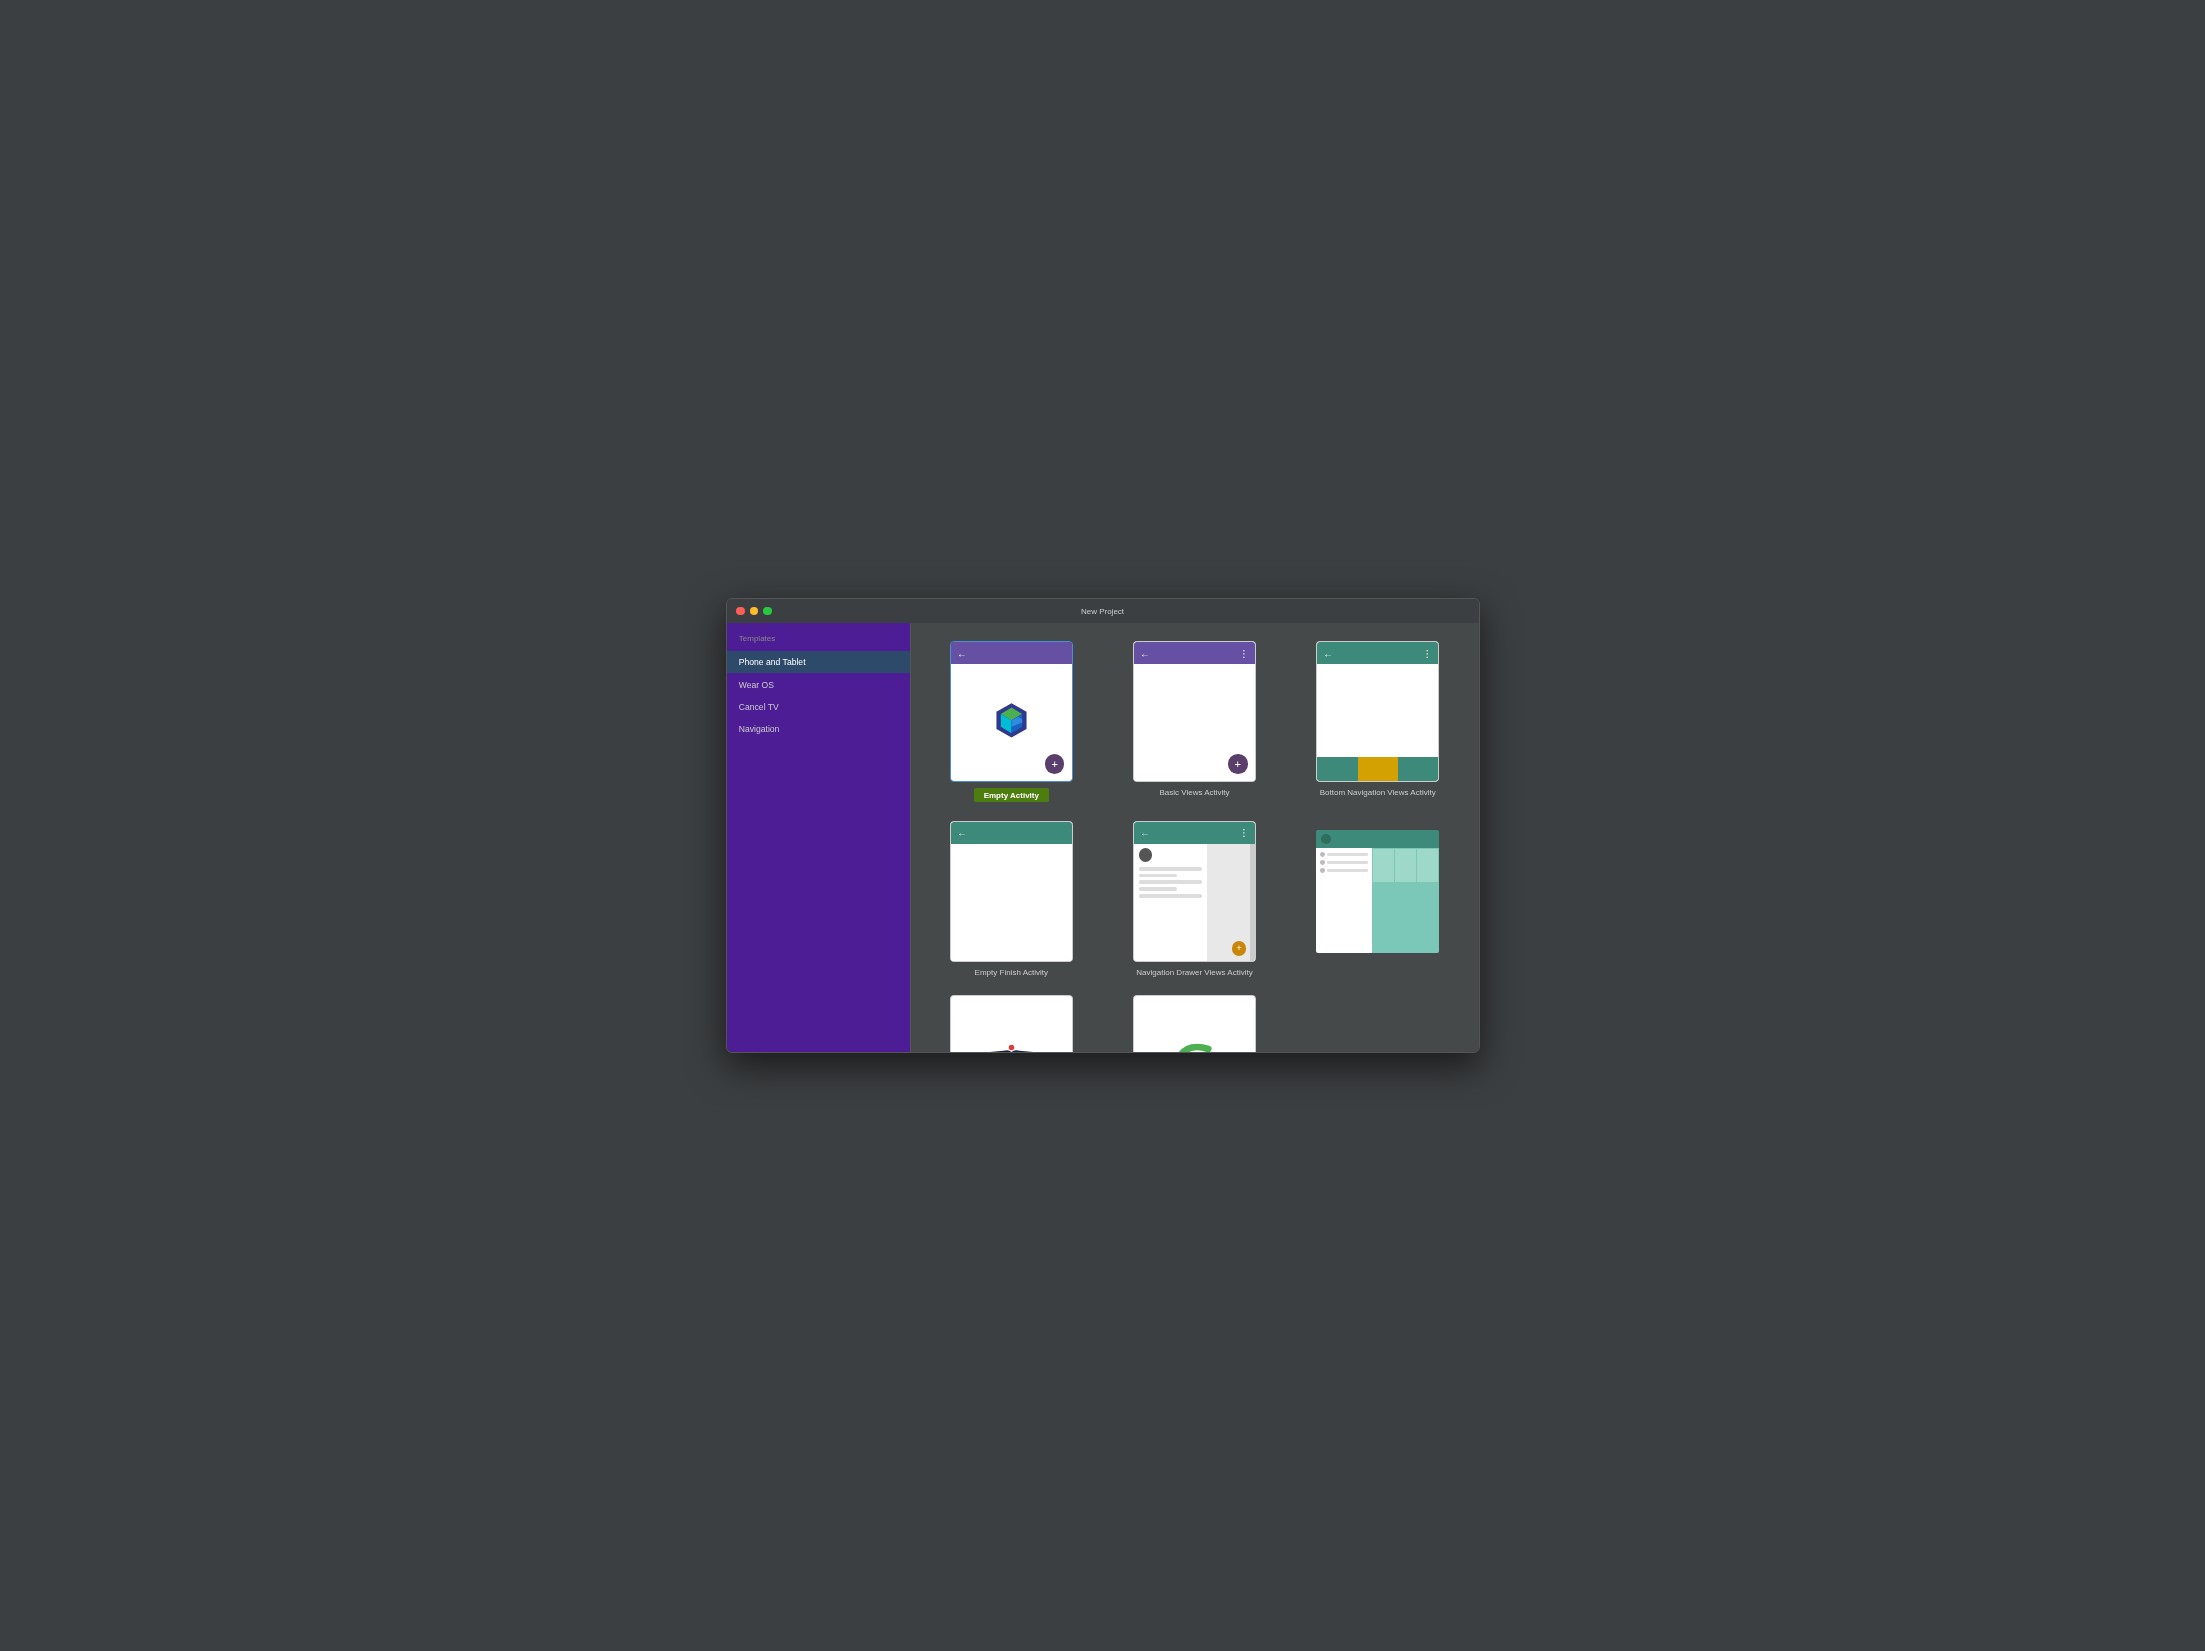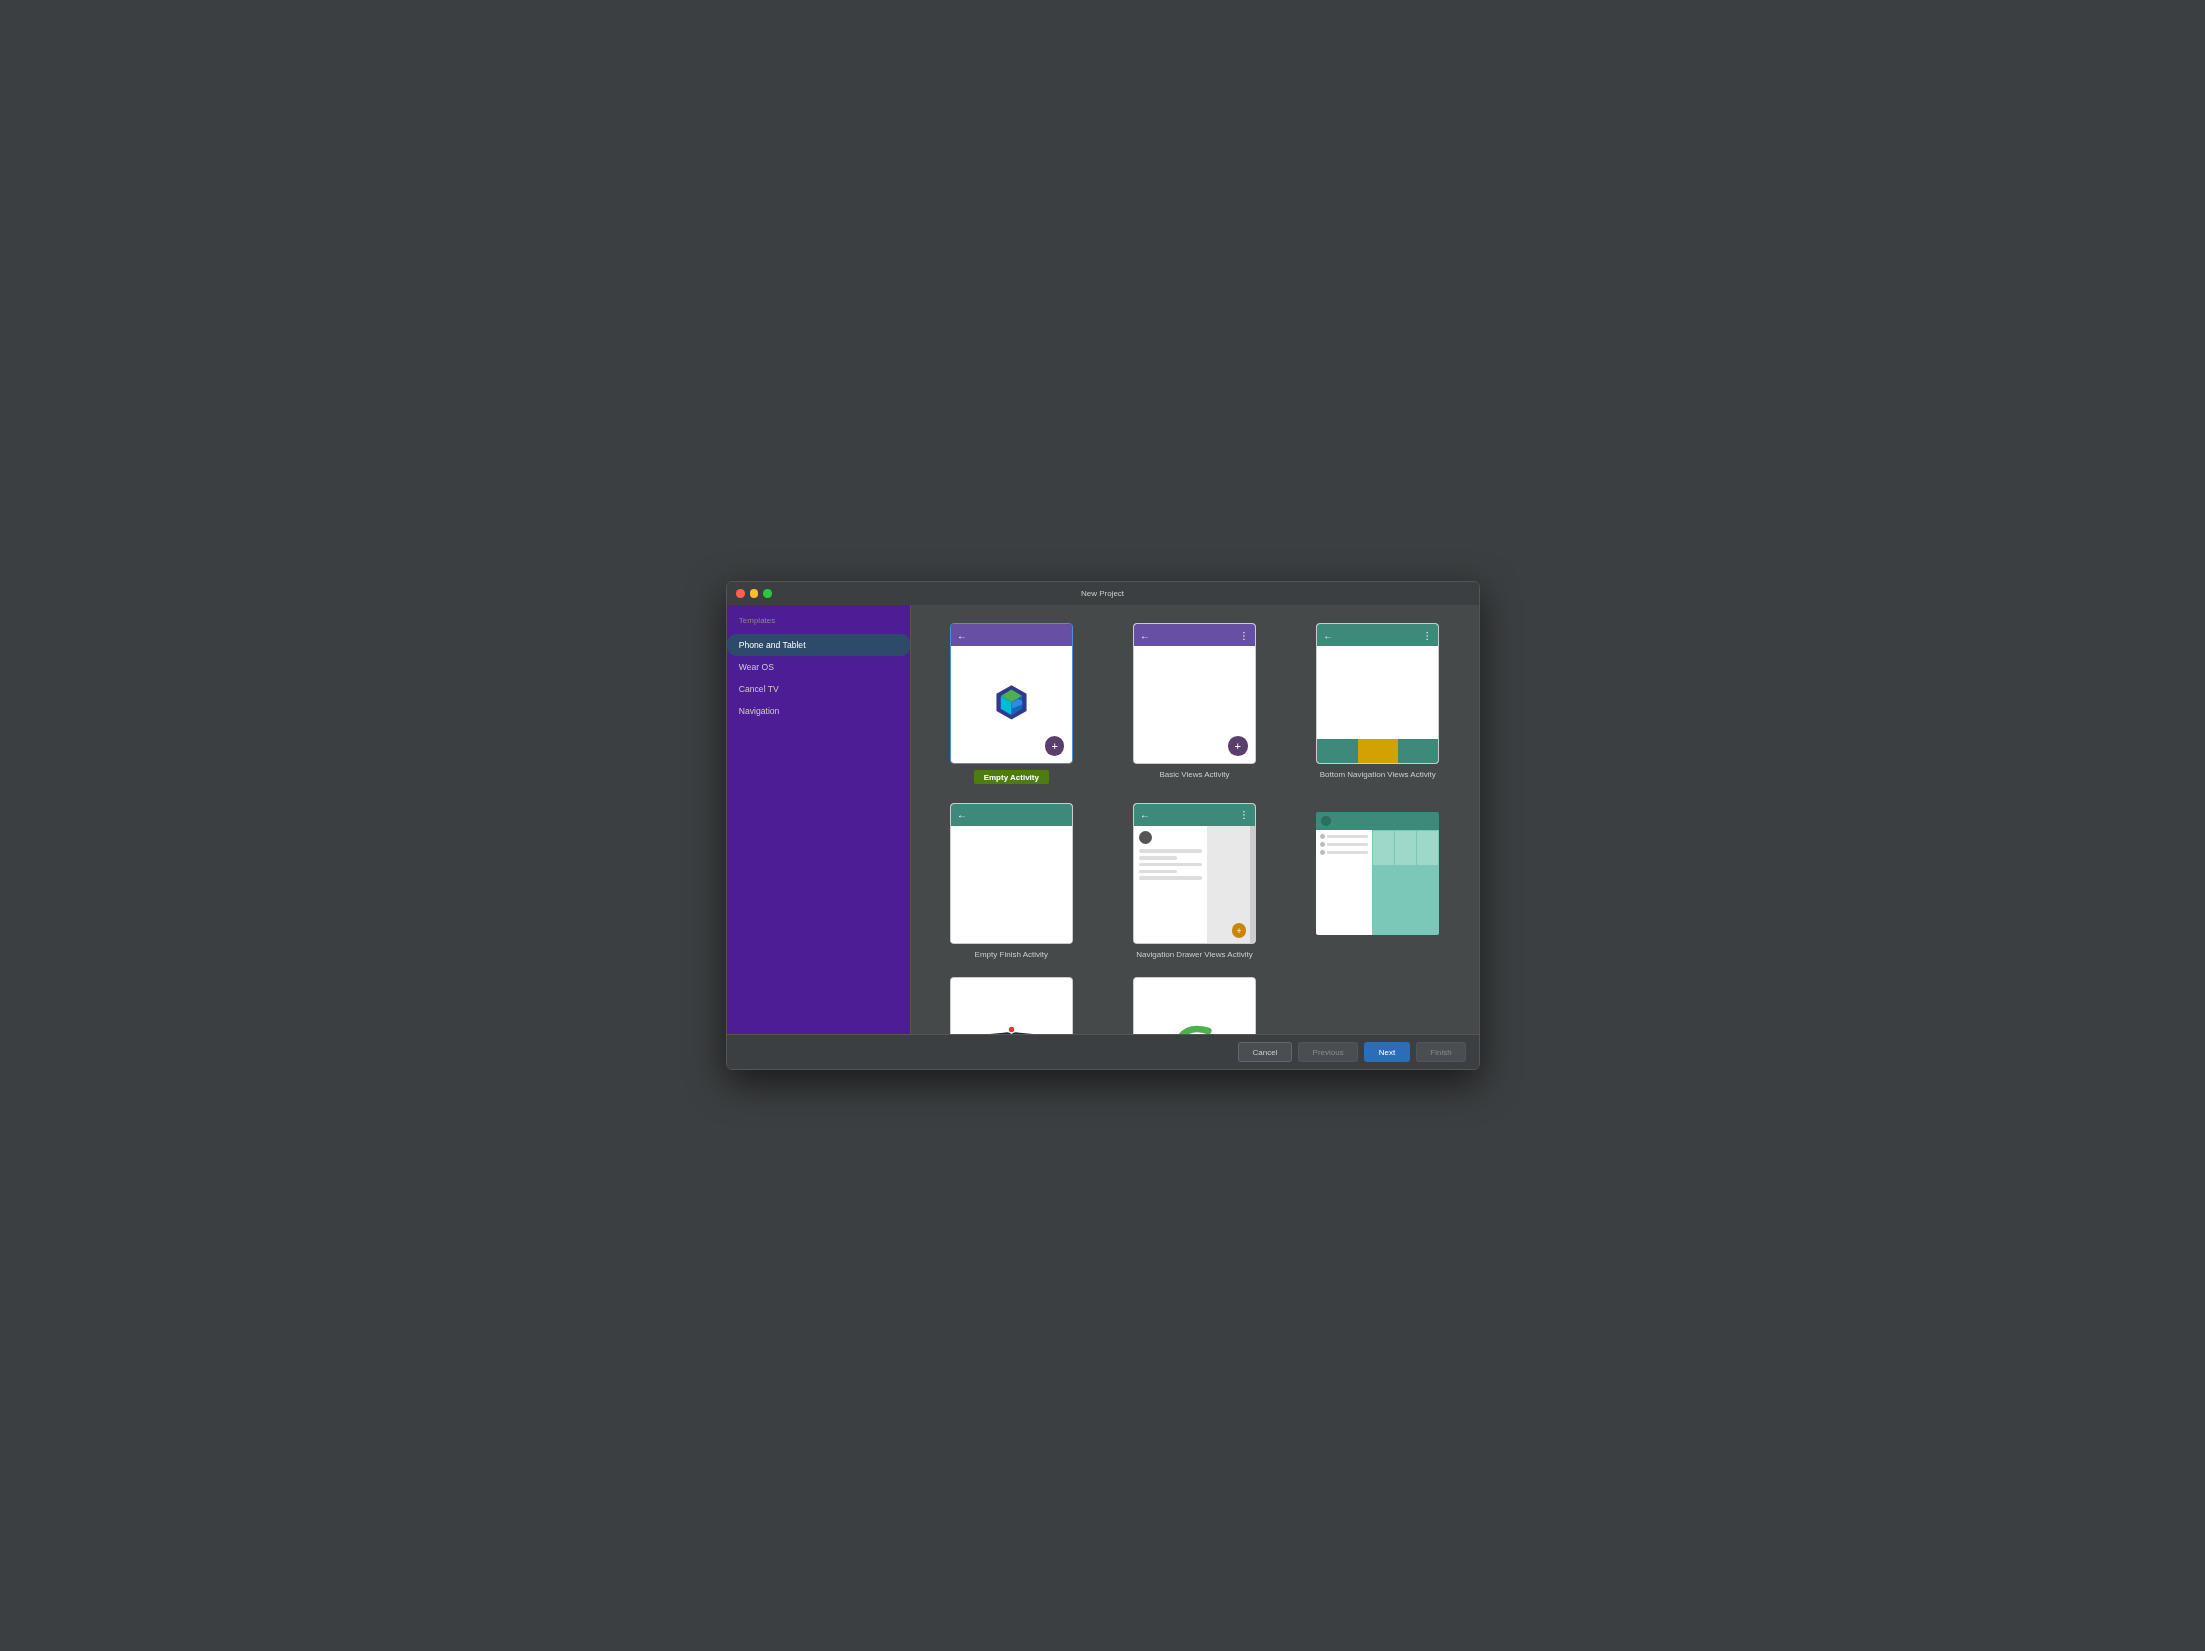--- a/index.html
+++ b/index.html
@@ -65,21 +65,20 @@
     }
     .sidebar-item {
       padding: 6.1px 12.3px;
       color: #ccc;
       font-size: 8.6px;
       cursor: pointer;
     }
     .sidebar-item.active {
       background: #2d4a6b;
       color: #fff;
-      border-radius: 9px;
     }
     .main-area {
       flex: 1;
       background: #45494a;
       padding: 18.4px;
       overflow-y: auto;
       display: flex;
       flex-direction: column;
     }
     .templates-grid {
@@ -549,20 +548,14 @@
               <line x1="105" y1="50" x2="105" y2="70" stroke="#4caf50" stroke-width="7" stroke-linecap="round"></line>
             </svg>
           </div>
 
         </div>
 
       </div>
     </div>
   </div>
 
-  <div class="bottom-bar">
-    <button class="btn btn-default">Cancel</button>
-    <button class="btn btn-disabled">Previous</button>
-    <button class="btn btn-primary">Next</button>
-    <button class="btn btn-disabled">Finish</button>
-  </div>
 </div>
 
 
 </body></html>

